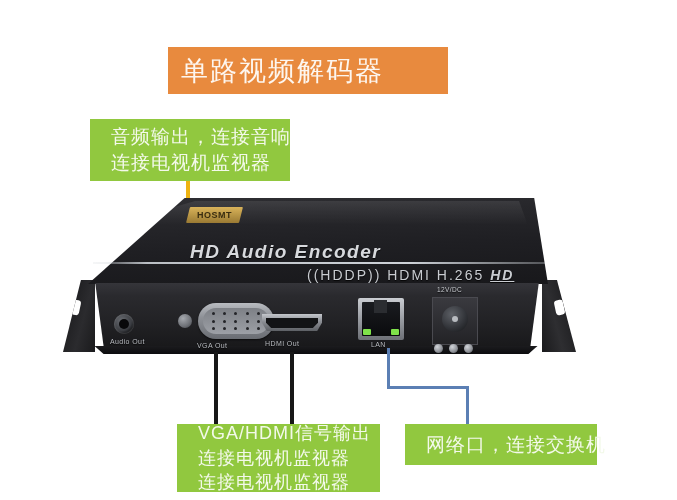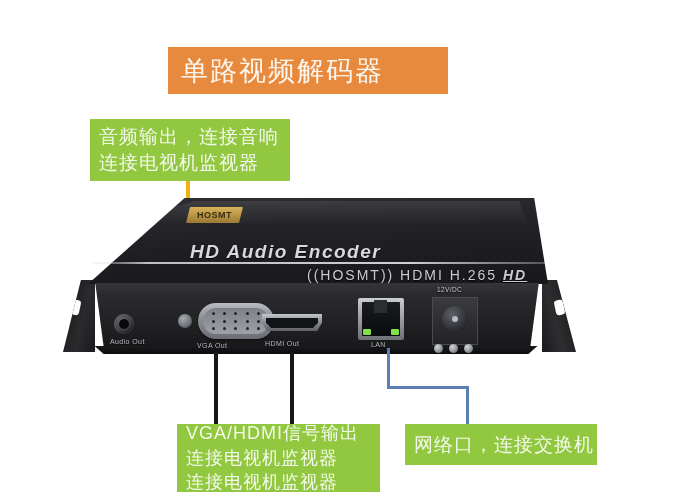--- a/index.html
+++ b/index.html
@@ -33,21 +33,21 @@
     background:#91c83f;
     display:flex;flex-direction:column;justify-content:center;
     box-sizing:border-box;
   }
   .green-box .line{
     color:#f3f9ea;
     font-size:19px;
     letter-spacing:1px;
     white-space:nowrap;
     line-height:1.36;
-    padding-left:9px;
+    padding-left:21px;
   }
   #box-audio{left:90px;top:119px;width:200px;height:62px;}
   #box-video{left:177px;top:424px;width:203px;height:68px;}
   #box-video .line{font-size:18px;line-height:1.38;}
   #box-lan{left:405px;top:424px;width:192px;height:41px;}
 
   
   .conn{position:absolute;}
   
   .conn-audio{background:#eeb311;}
@@ -286,21 +286,21 @@
 
     <div id="top-face"></div>
     <div id="top-sheen"></div>
     <div id="top-hairline"></div>
 
     <div id="brand-badge">
       <span>HOSMT</span>
     </div>
 
     <div id="model-text">HD Audio Encoder</div>
-    <div id="spec-text"><span>((HOSMT))  HDMI  H.265  </span><span class="hd-tail">HD</span></div>
+    <div id="spec-text"><span>((HDDP))  HDMI  H.265  </span><span class="hd-tail">HD</span></div>
 
     <div id="front-face"></div>
     <div id="front-bottom-lip"></div>
   </div>
 
   <div class="port" id="p-audio">
     <div class="ring"></div>
     <div class="hole"></div>
   </div>
   <div class="port-label" style="left:110px;top:338px;">Audio Out</div>

